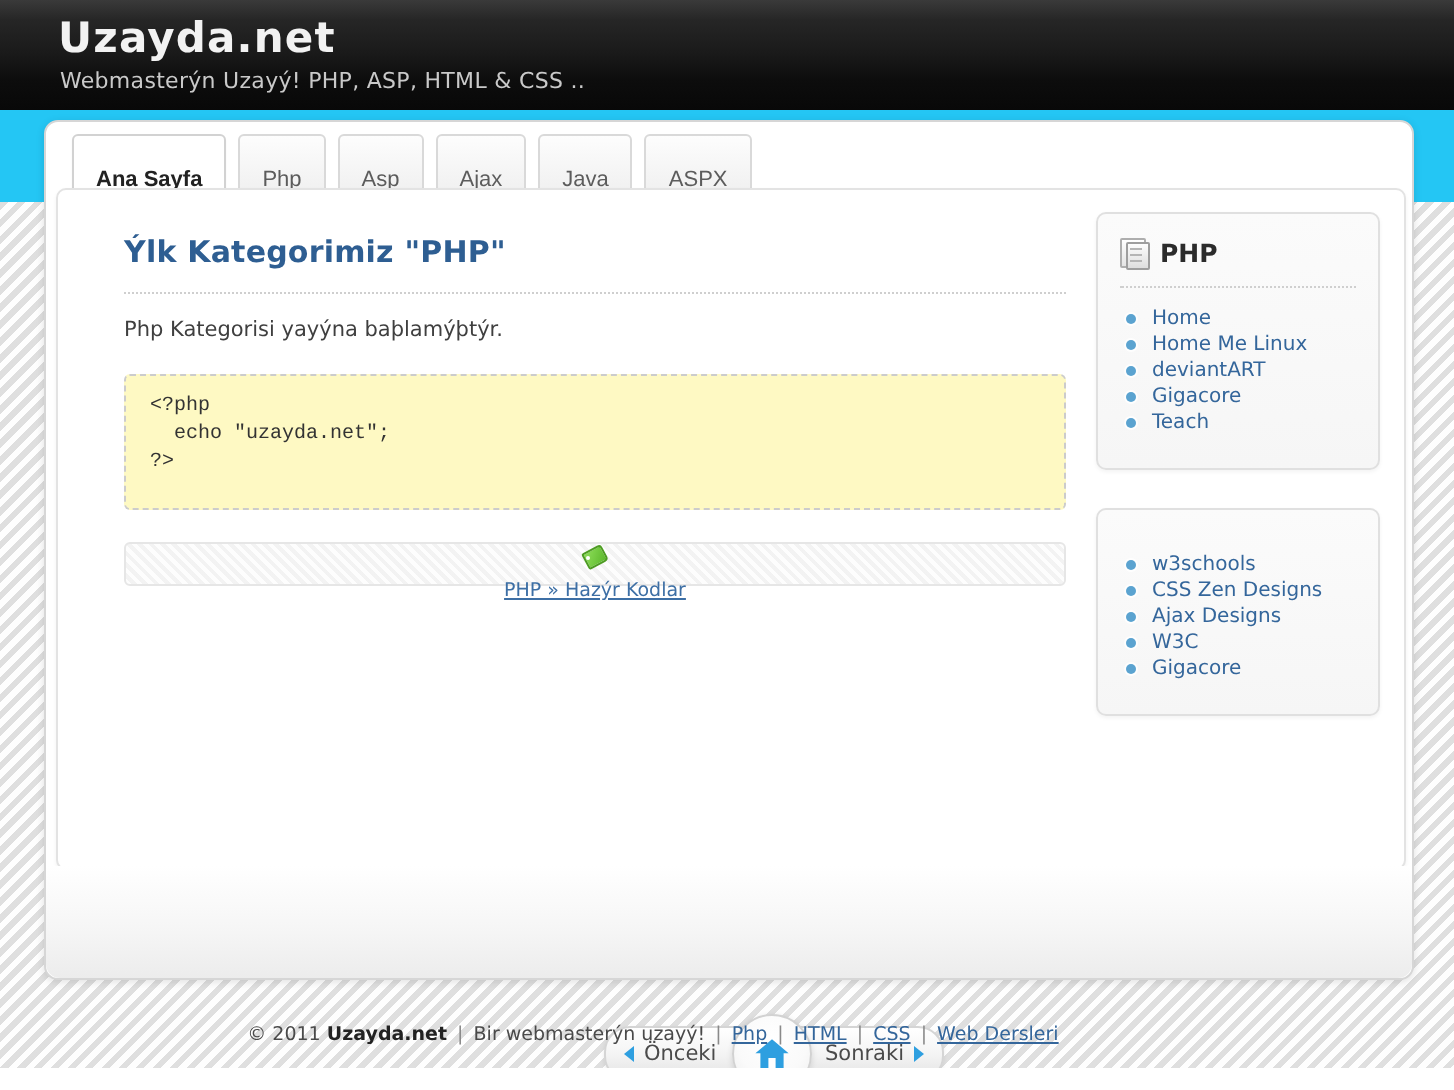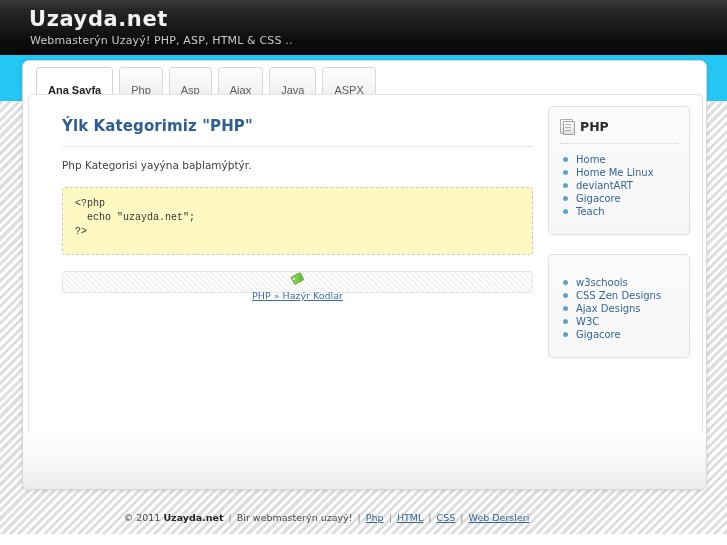--- a/index.html
+++ b/index.html
@@ -469,20 +469,38 @@
           <li>
             <span class="bullet"></span>
             <span class="lnk">Gigacore</span>
           </li>
         </ul>
       </div>
 
     </div>
   </div>
 
+  <div id="pager">
+    <div class="pagerbar">
+      <div class="seg prev">
+        <span class="arrowL"></span>
+        <span>Önceki</span>
+      </div>
+      <div class="seg next">
+        <span>Sonraki</span>
+        <span class="arrowR"></span>
+      </div>
+    </div>
+    <div id="homebtn">
+      <svg class="house" viewBox="0 0 18 16">
+        <path d="M9 0.6 L17.3 7.6 L14.8 7.6 L14.8 15.4 L3.2 15.4 L3.2 7.6 L0.7 7.6 Z" fill="#2e9fe0"></path>
+        <rect x="7.2" y="10.0" width="3.6" height="5.4" fill="#ffffff"></rect>
+      </svg>
+    </div>
+  </div>
 
 </div>
 
 <div id="footer">
   <span>© 2011</span>
   <span class="b">Uzayda.net</span>
   <span class="sep">|</span>
   <span>Bir webmasterýn uzayý!</span>
   <span class="sep">|</span>
   <span class="flink">Php</span>

